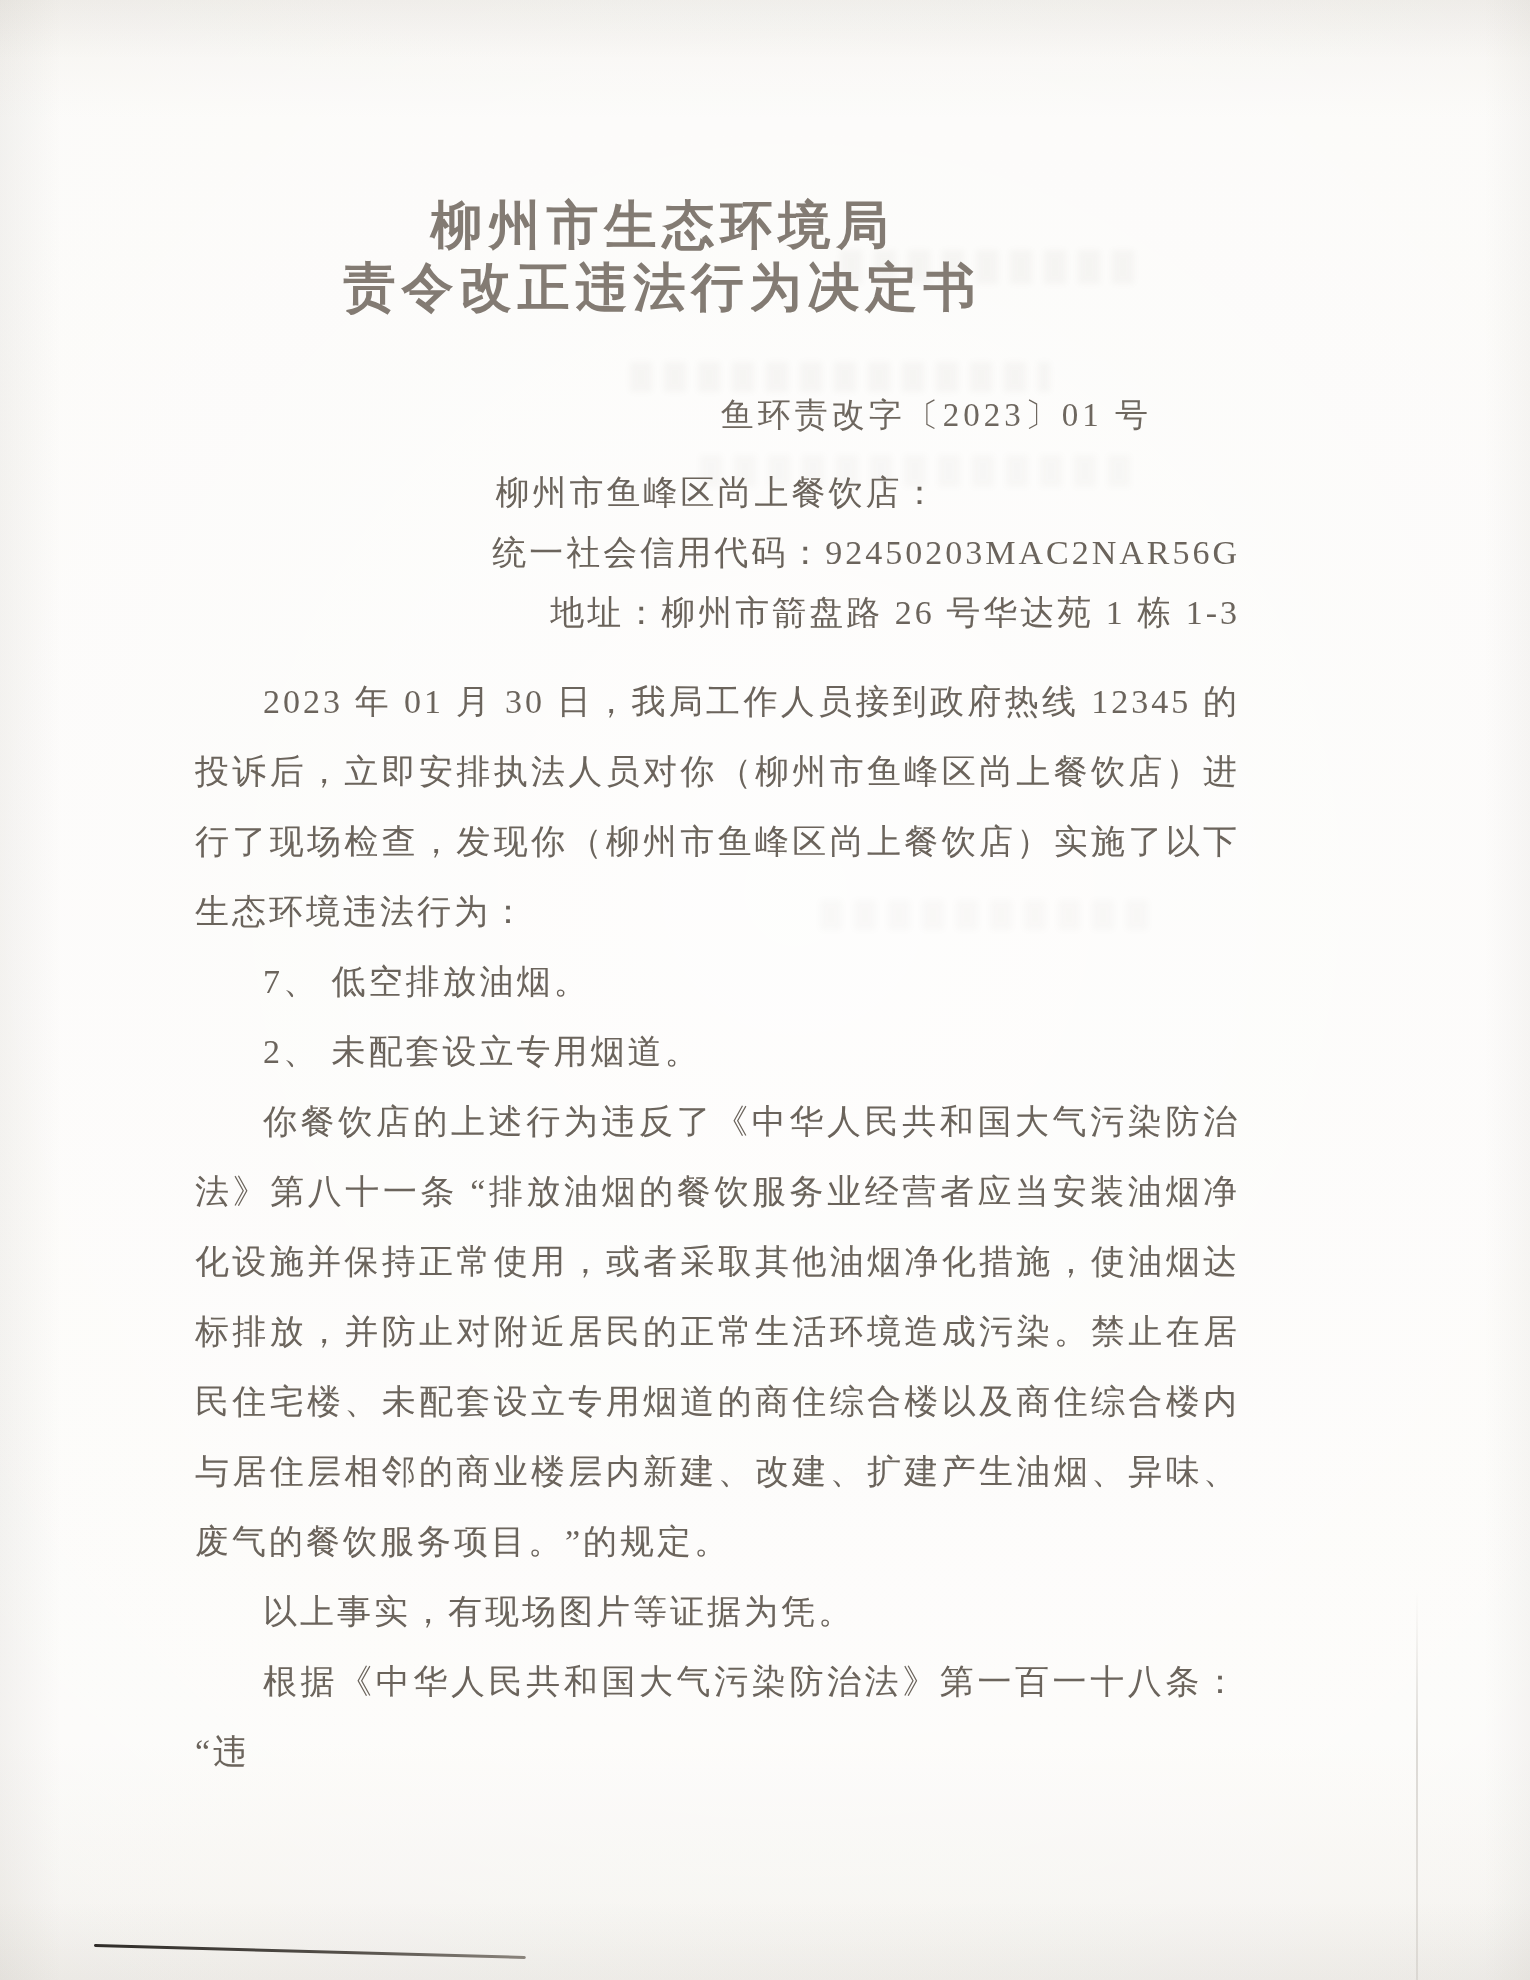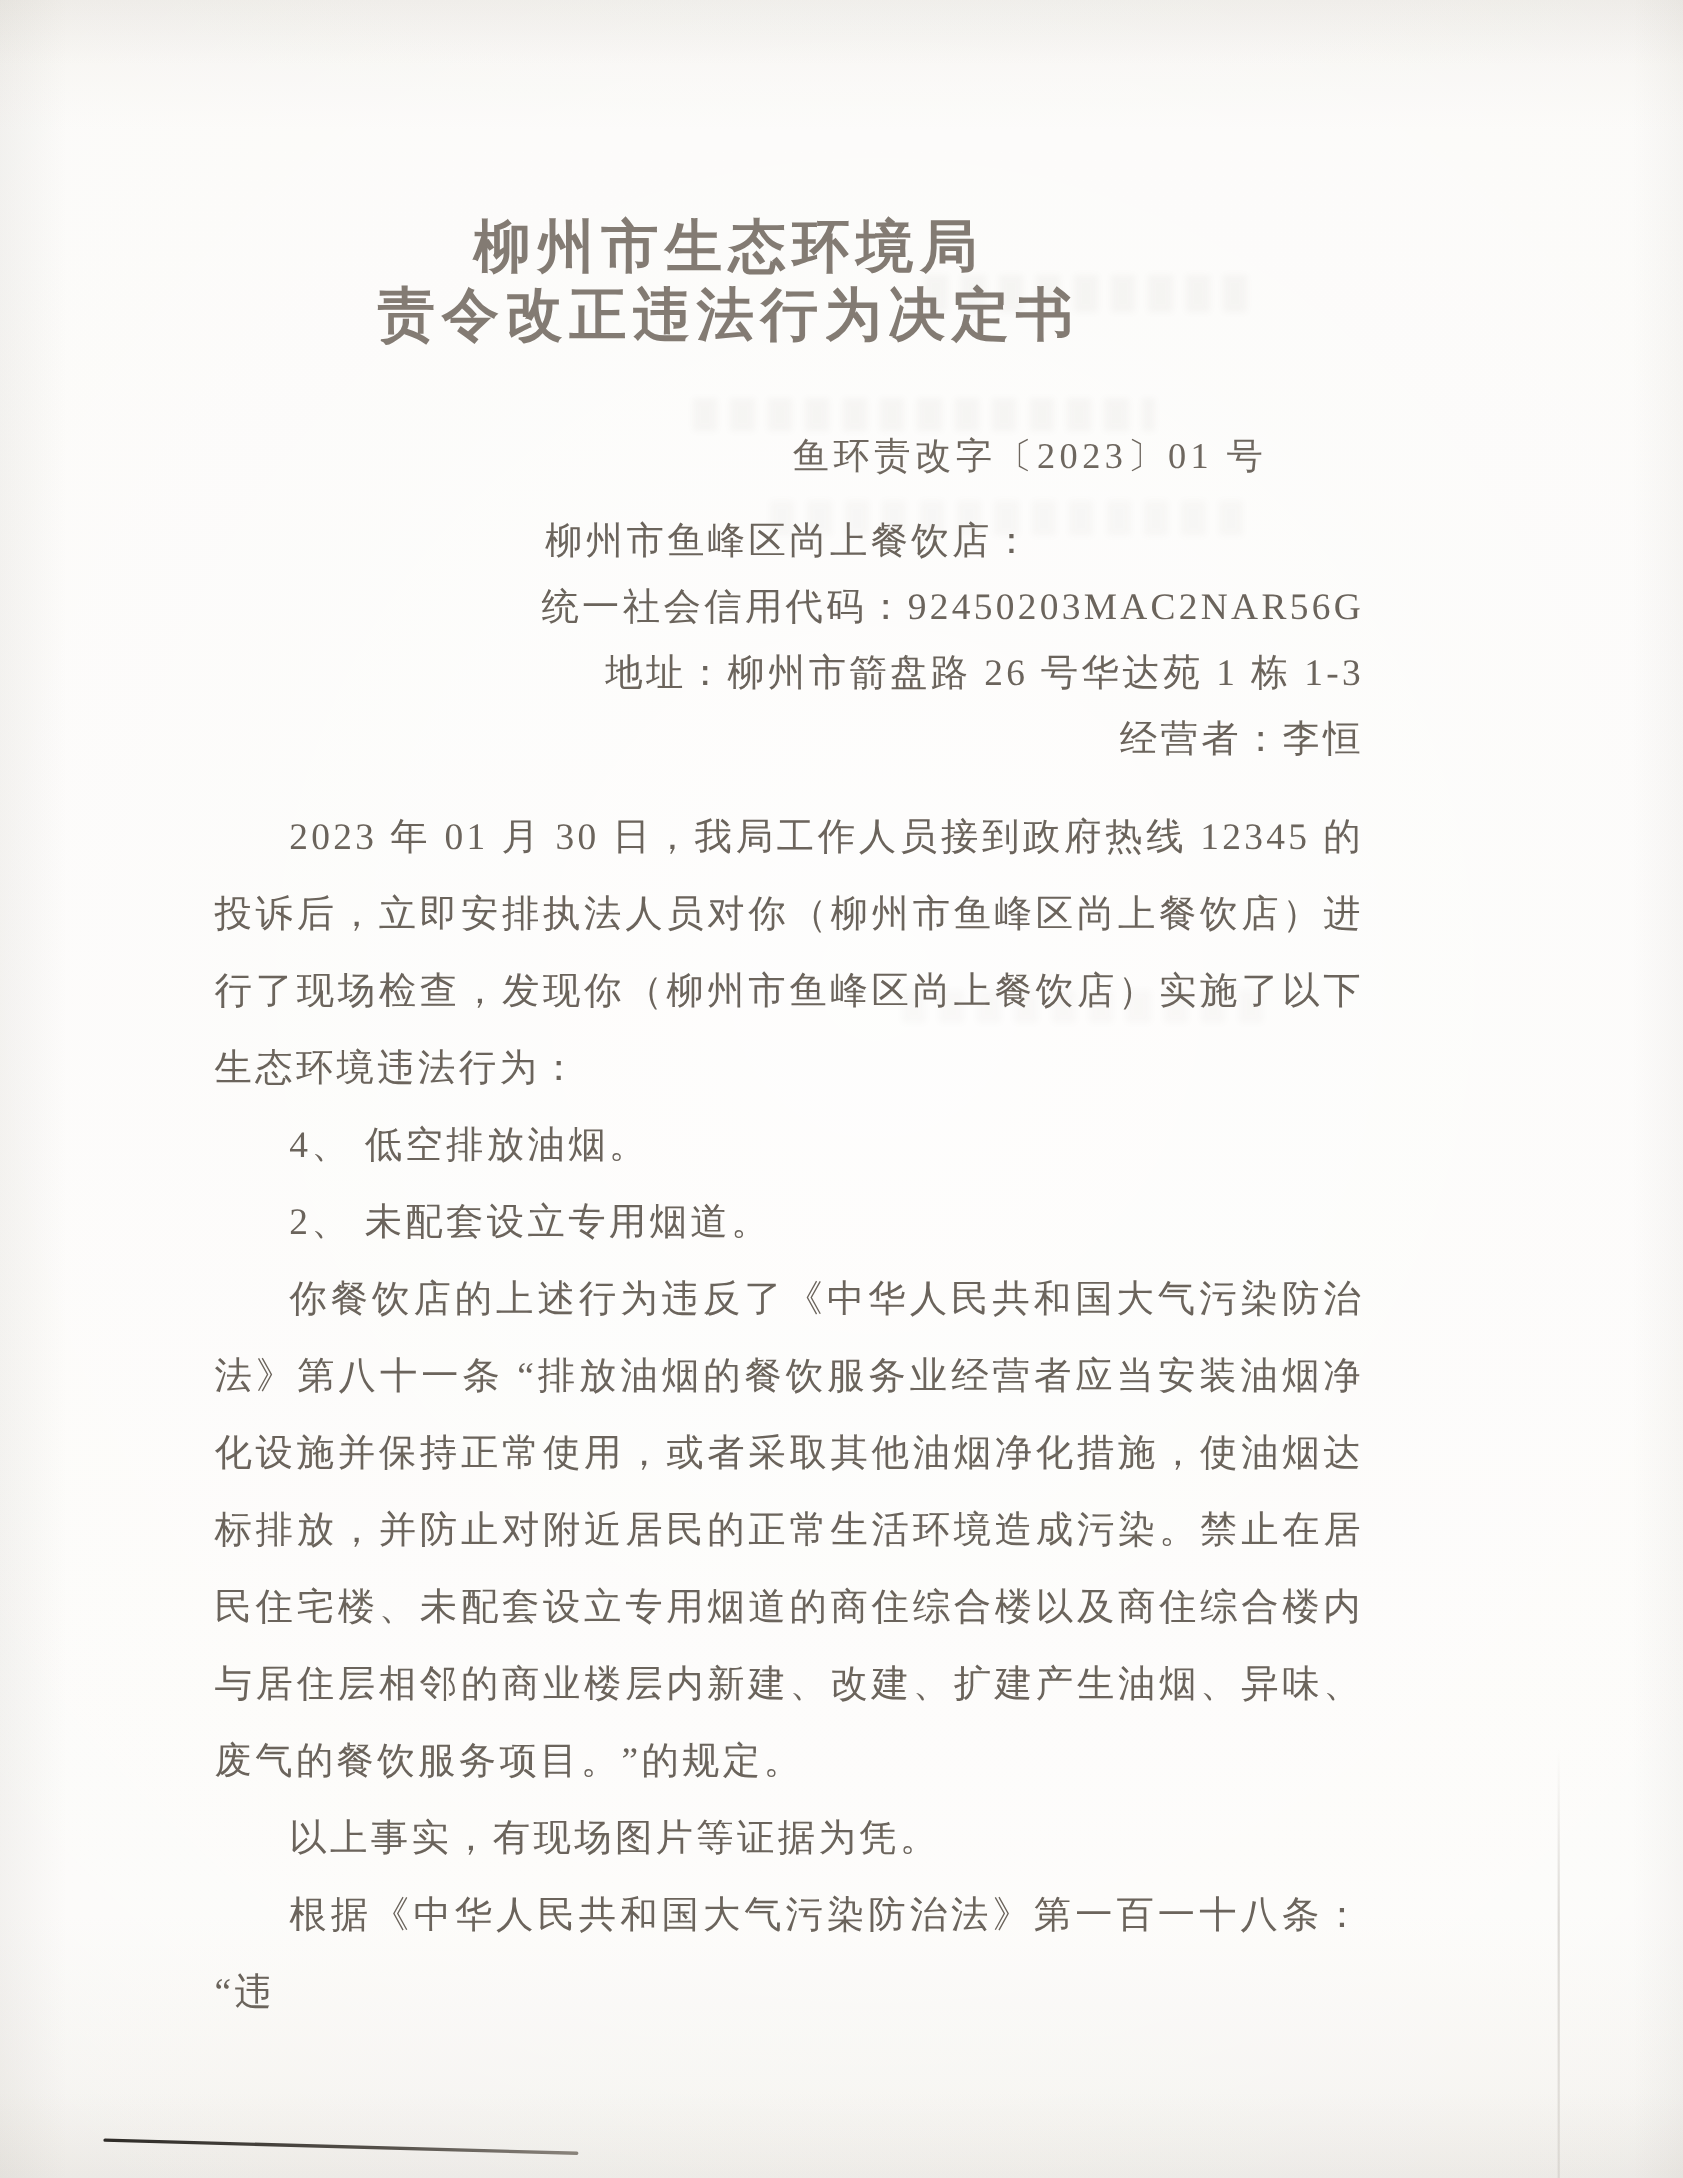--- a/index.html
+++ b/index.html
@@ -144,25 +144,24 @@
     <div class="title">责令改正违法行为决定书</div>
 
     <div class="doc-number">鱼环责改字〔2023〕01 号</div>
 
     <p class="recipient">柳州市鱼峰区尚上餐饮店：</p>
 
     <p class="info-line">统一社会信用代码：92450203MAC2NAR56G</p>
 
     <p class="info-line">地址：柳州市箭盘路 26 号华达苑 1 栋 1-3</p>
 
-    <p class="info-line">经营者：李恒</p>
 
     <p class="body-para first">2023 年 01 月 30 日，我局工作人员接到政府热线 12345 的投诉后，立即安排执法人员对你（柳州市鱼峰区尚上餐饮店）进行了现场检查，发现你（柳州市鱼峰区尚上餐饮店）实施了以下生态环境违法行为：</p>
 
-    <p class="body-para">4、 低空排放油烟。</p>
+    <p class="body-para">7、 低空排放油烟。</p>
 
     <p class="body-para">2、 未配套设立专用烟道。</p>
 
     <p class="body-para">你餐饮店的上述行为违反了《中华人民共和国大气污染防治法》第八十一条 “排放油烟的餐饮服务业经营者应当安装油烟净化设施并保持正常使用，或者采取其他油烟净化措施，使油烟达标排放，并防止对附近居民的正常生活环境造成污染。禁止在居民住宅楼、未配套设立专用烟道的商住综合楼以及商住综合楼内与居住层相邻的商业楼层内新建、改建、扩建产生油烟、异味、废气的餐饮服务项目。”的规定。</p>
 
     <p class="body-para">以上事实，有现场图片等证据为凭。</p>
 
     <p class="body-para">根据《中华人民共和国大气污染防治法》第一百一十八条：“违</p>
 
   </div>

